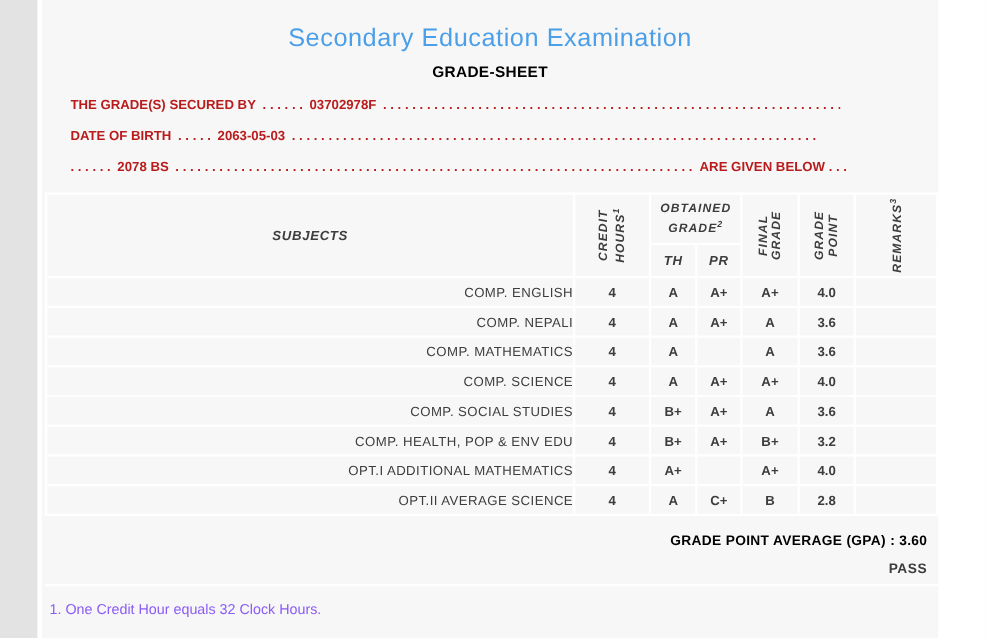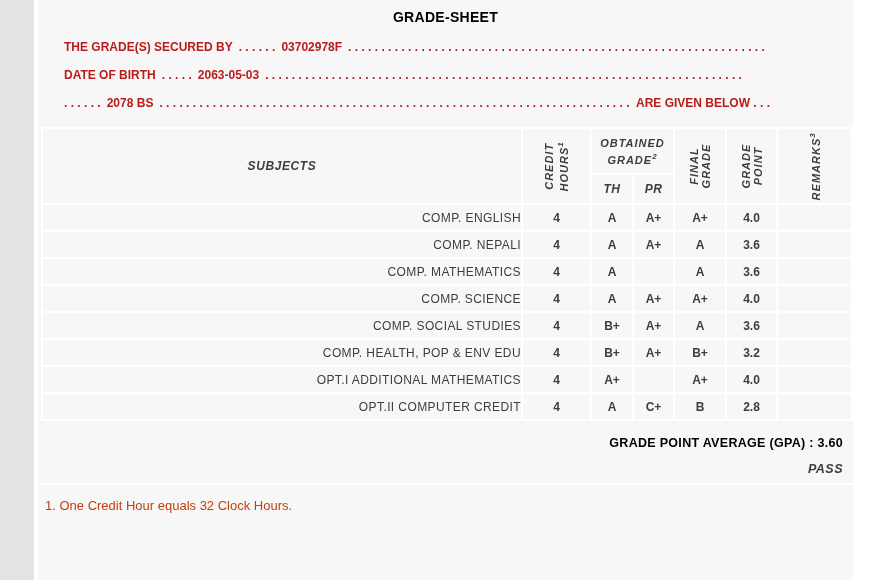--- a/index.html
+++ b/index.html
@@ -33,30 +33,31 @@
   .vert .vl { display: block; text-align: center; }
   .og { text-align: center; font-size: 11px; letter-spacing: 1px; line-height: 14px; }
   .og .ogl { display: block; }
   sup { font-size: 8px; }
   .sub-h { text-align: center; font-size: 12px; letter-spacing: 0.5px; }
   td.t-subj { text-align: right; padding-left: 20px; font-weight: normal; letter-spacing: 0.4px; }
   td.t-val { text-align: center; font-weight: bold; }
 
   .summary { margin-left: 3px; width: 812px; height: 64px; border-bottom: 2px solid #ffffff; text-align: right; padding-right: 10px; }
   .gpa-line { padding-top: 15px; font-size: 12.5px; font-weight: bold; color: #000000; letter-spacing: 0.3px; }
-  .result-line { padding-top: 12px; font-size: 12.5px; font-weight: bold; color: #3d3d3d; letter-spacing: 0.5px; font-style: italic; }
-  .footnote { padding: 13px 0 0 7px; font-size: 13px; color: #c2410c; }
+  .result-line { padding-top: 12px; font-size: 12.5px; font-weight: bold; color: #3d3d3d; letter-spacing: 0.5px; }
+  .footnote { padding: 13px 0 0 7px; font-size: 13px; color: #8b5cf6; }
 </style>
 </head>
 <body>
 
 <div class="left-strip"></div>
 
 <div class="card">
 
+  <div class="title">Secondary Education Examination</div>
   <div class="subtitle">GRADE-SHEET</div>
 
   <div class="info">
     <div class="info-line">
       <span>THE GRADE(S) SECURED BY</span>
       <span>. . . . . .</span>
       <span>03702978F</span>
       <span class="dots-fill">. . . . . . . . . . . . . . . . . . . . . . . . . . . . . . . . . . . . . . . . . . . . . . . . . . . . . . . . . . . . . . . . . . . . . . . .</span>
       <span></span>
     </div>
@@ -181,21 +182,21 @@
       <tr class="brow">
         <td class="t-subj">OPT.I ADDITIONAL MATHEMATICS</td>
         <td class="t-val">4</td>
         <td class="t-val">A+</td>
         <td class="t-val"></td>
         <td class="t-val">A+</td>
         <td class="t-val">4.0</td>
         <td class="t-val"></td>
       </tr>
       <tr class="brow">
-        <td class="t-subj">OPT.II COMPUTER CREDIT</td>
+        <td class="t-subj">OPT.II AVERAGE SCIENCE</td>
         <td class="t-val">4</td>
         <td class="t-val">A</td>
         <td class="t-val">C+</td>
         <td class="t-val">B</td>
         <td class="t-val">2.8</td>
         <td class="t-val"></td>
       </tr>
     </tbody>
   </table>
 

